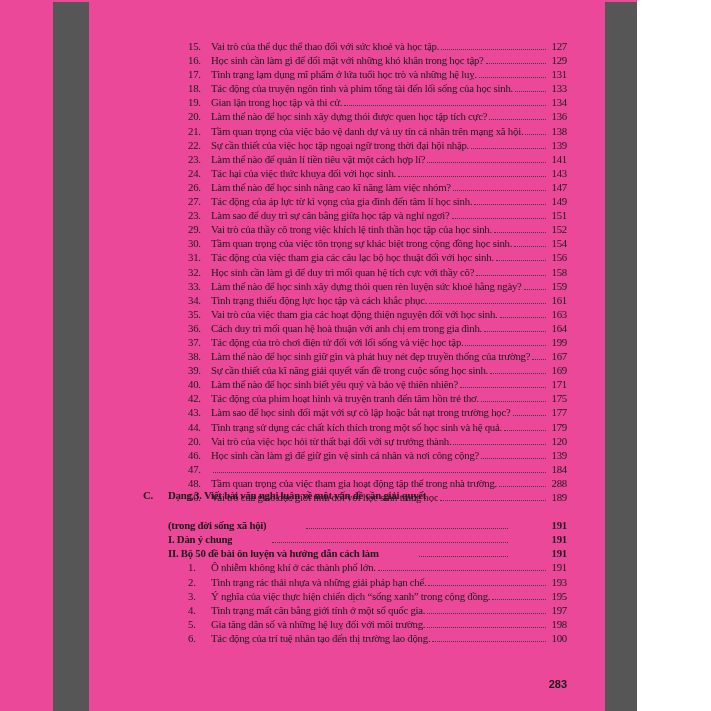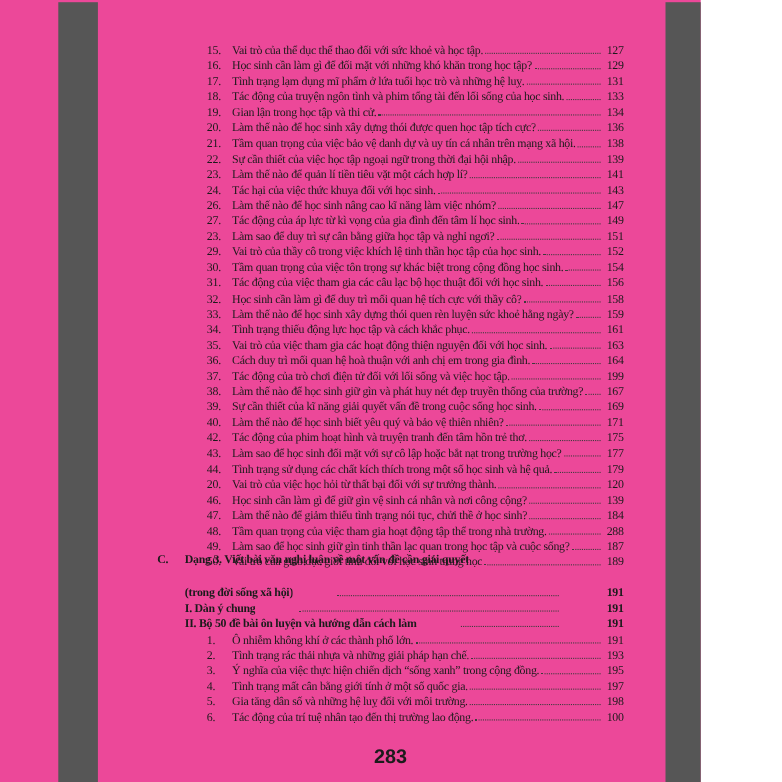--- a/index.html
+++ b/index.html
@@ -70,24 +70,24 @@
   .row.sh {
     font-weight: bold;
     padding-left: 25px;
     gap: 38px;
   }
   #footer-page {
     position: absolute;
     left: 143px;
     top: 678px;
     width: 424px;
-    text-align: center;
+    text-align: right;
     font-family: "Liberation Sans", sans-serif;
     font-weight: bold;
-    font-size: 18px;
+    font-size: 11px;
     color: #1b1b1b;
   }
 </style>
 </head>
 <body>
 
 <div id="stage">
   <div id="band-left" class="scan-band"></div>
   <div id="band-right" class="scan-band"></div>
 
@@ -267,35 +267,28 @@
         <span class="page">120</span>
       </div>
       <div class="row item">
         <span class="num">46.</span>
         <span class="text">Học sinh cần làm gì để giữ gìn vệ sinh cá nhân và nơi công cộng?</span>
         <span class="leader"></span>
         <span class="page">139</span>
       </div>
       <div class="row item">
         <span class="num">47.</span>
-        <span class="text">Làm thế nào để giảm thiểu tình trạng nói tục, chửi thề ở học sinh?</span>
         <span class="leader"></span>
         <span class="page">184</span>
       </div>
       <div class="row item">
         <span class="num">48.</span>
         <span class="text">Tầm quan trọng của việc tham gia hoạt động tập thể trong nhà trường.</span>
         <span class="leader"></span>
         <span class="page">288</span>
-      </div>
-      <div class="row item">
-        <span class="num">49.</span>
-        <span class="text">Làm sao để học sinh giữ gìn tinh thần lạc quan trong học tập và cuộc sống?</span>
-        <span class="leader"></span>
-        <span class="page">187</span>
       </div>
       <div class="row item">
         <span class="num">50.</span>
         <span class="text">Vai trò của giáo dục giới tính đối với học sinh trung học</span>
         <span class="leader"></span>
         <span class="page">189</span>
       </div>
       <div class="row h">
         <span class="num">C.</span>
         <span class="text">Dạng 3. Viết bài văn nghị luận về một vấn đề cần giải quyết</span>

